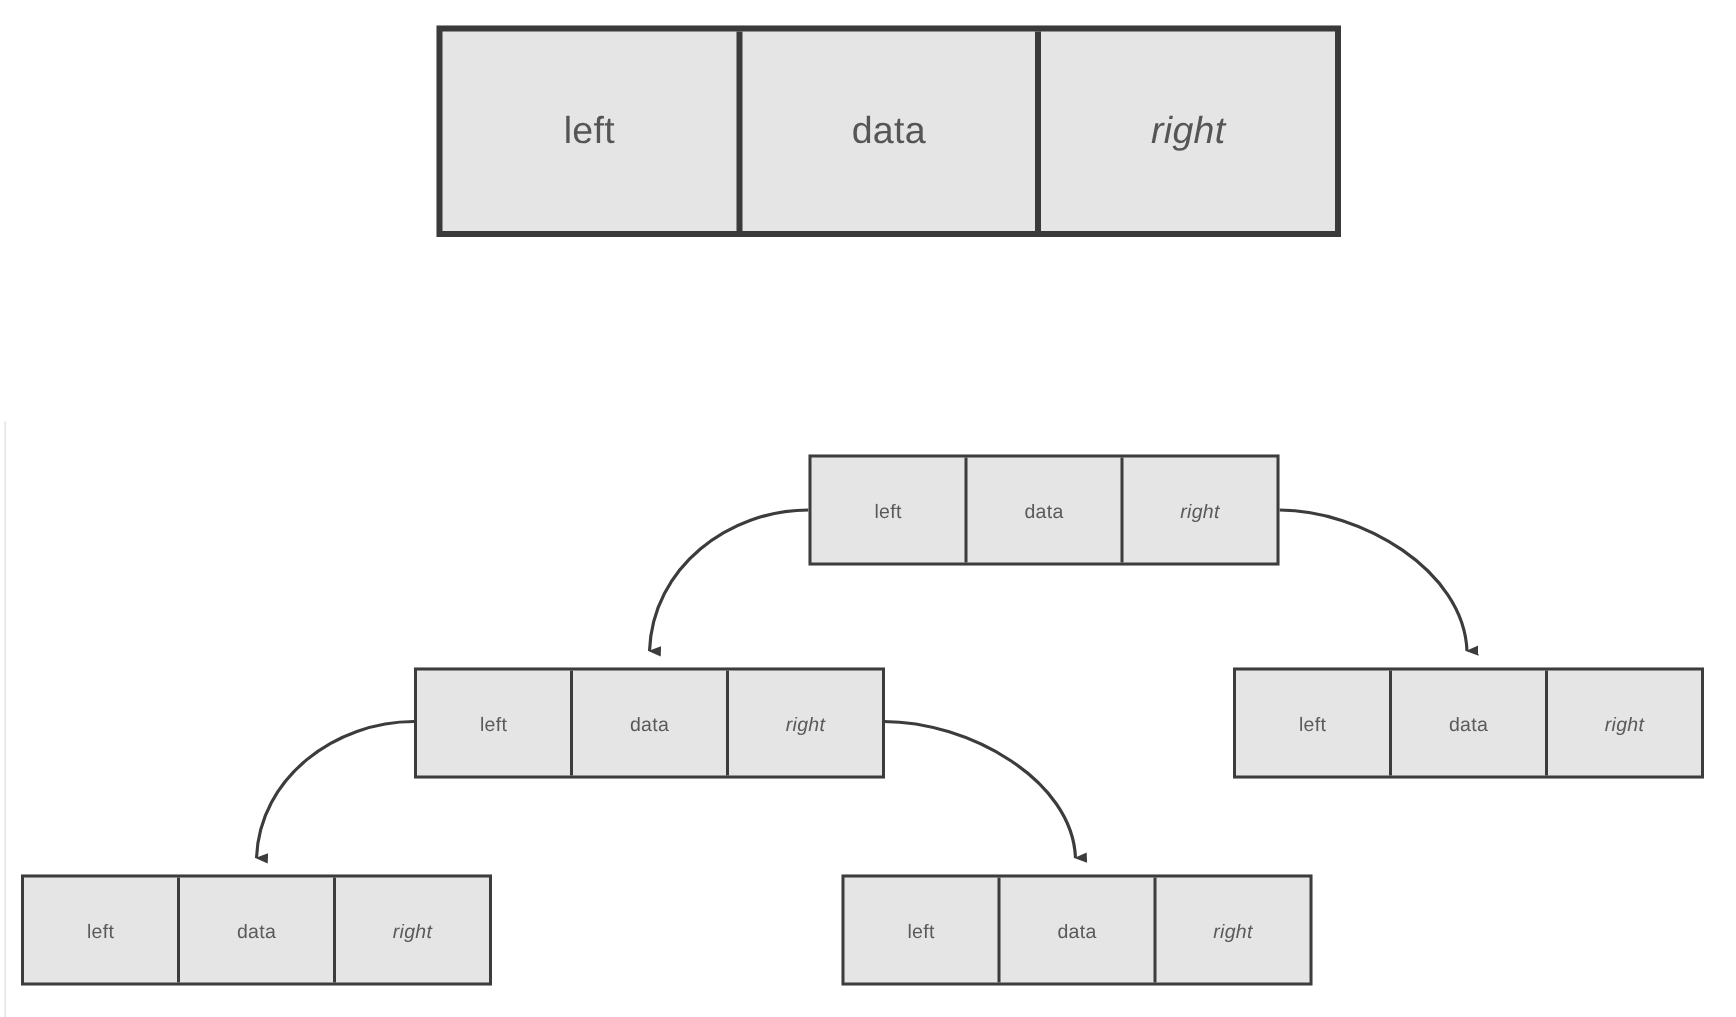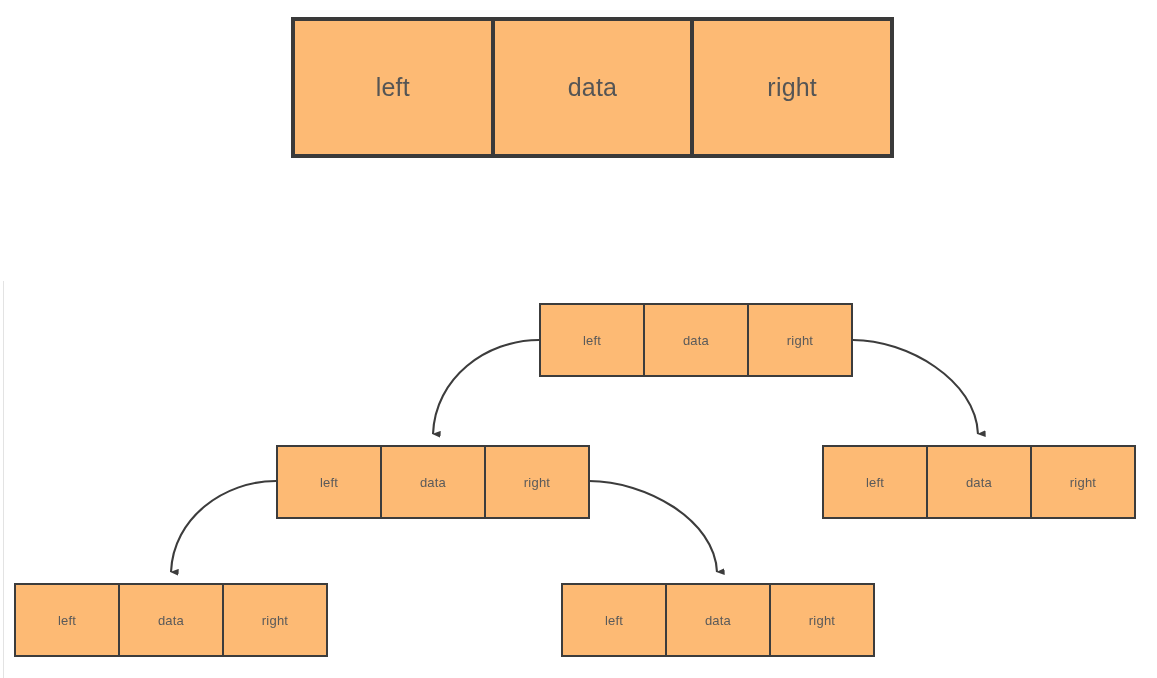--- a/index.html
+++ b/index.html
@@ -13,35 +13,35 @@
     position: relative;
     overflow: hidden;
     font-family: "Liberation Sans", sans-serif;
   }
 
   
   .node {
     position: absolute;
     box-sizing: border-box;
     display: flex;
-    background: #fdba74;
+    background: #e5e5e5;
     border: 2px solid #3c3c3c;
   }
   .node .cell {
     box-sizing: border-box;
     flex: 1 1 0;
     display: flex;
     align-items: center;
     justify-content: center;
     border-right: 2px solid #3c3c3c;
     color: #5a5a5a;
     white-space: nowrap;
     letter-spacing: .2px;
   }
-  .node .cell:last-child { border-right: 0; }
+  .node .cell:last-child { border-right: 0; font-style: italic; }
 
   
   .node-hero {
     left: 291px;
     top: 17px;
     width: 603px;
     height: 141px;
     border-width: 4px;
     border-color: #3a3a3a;
   }

